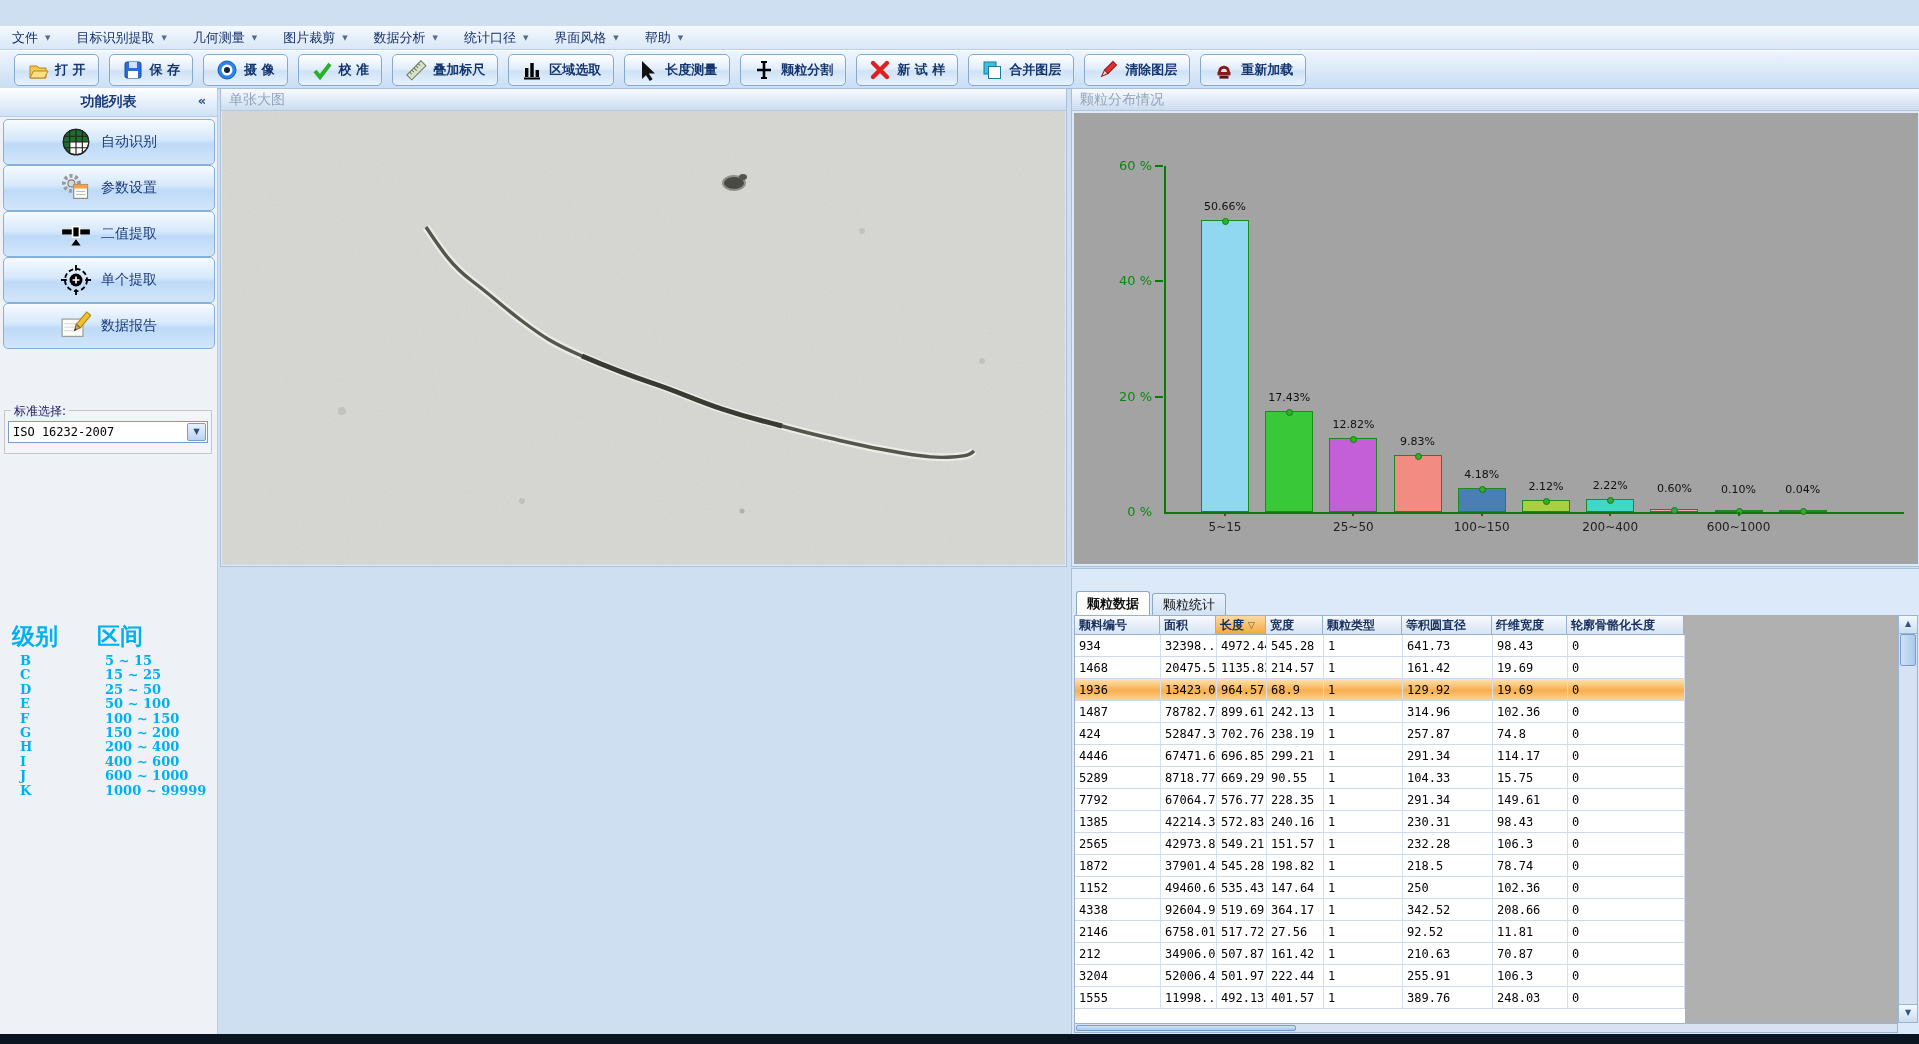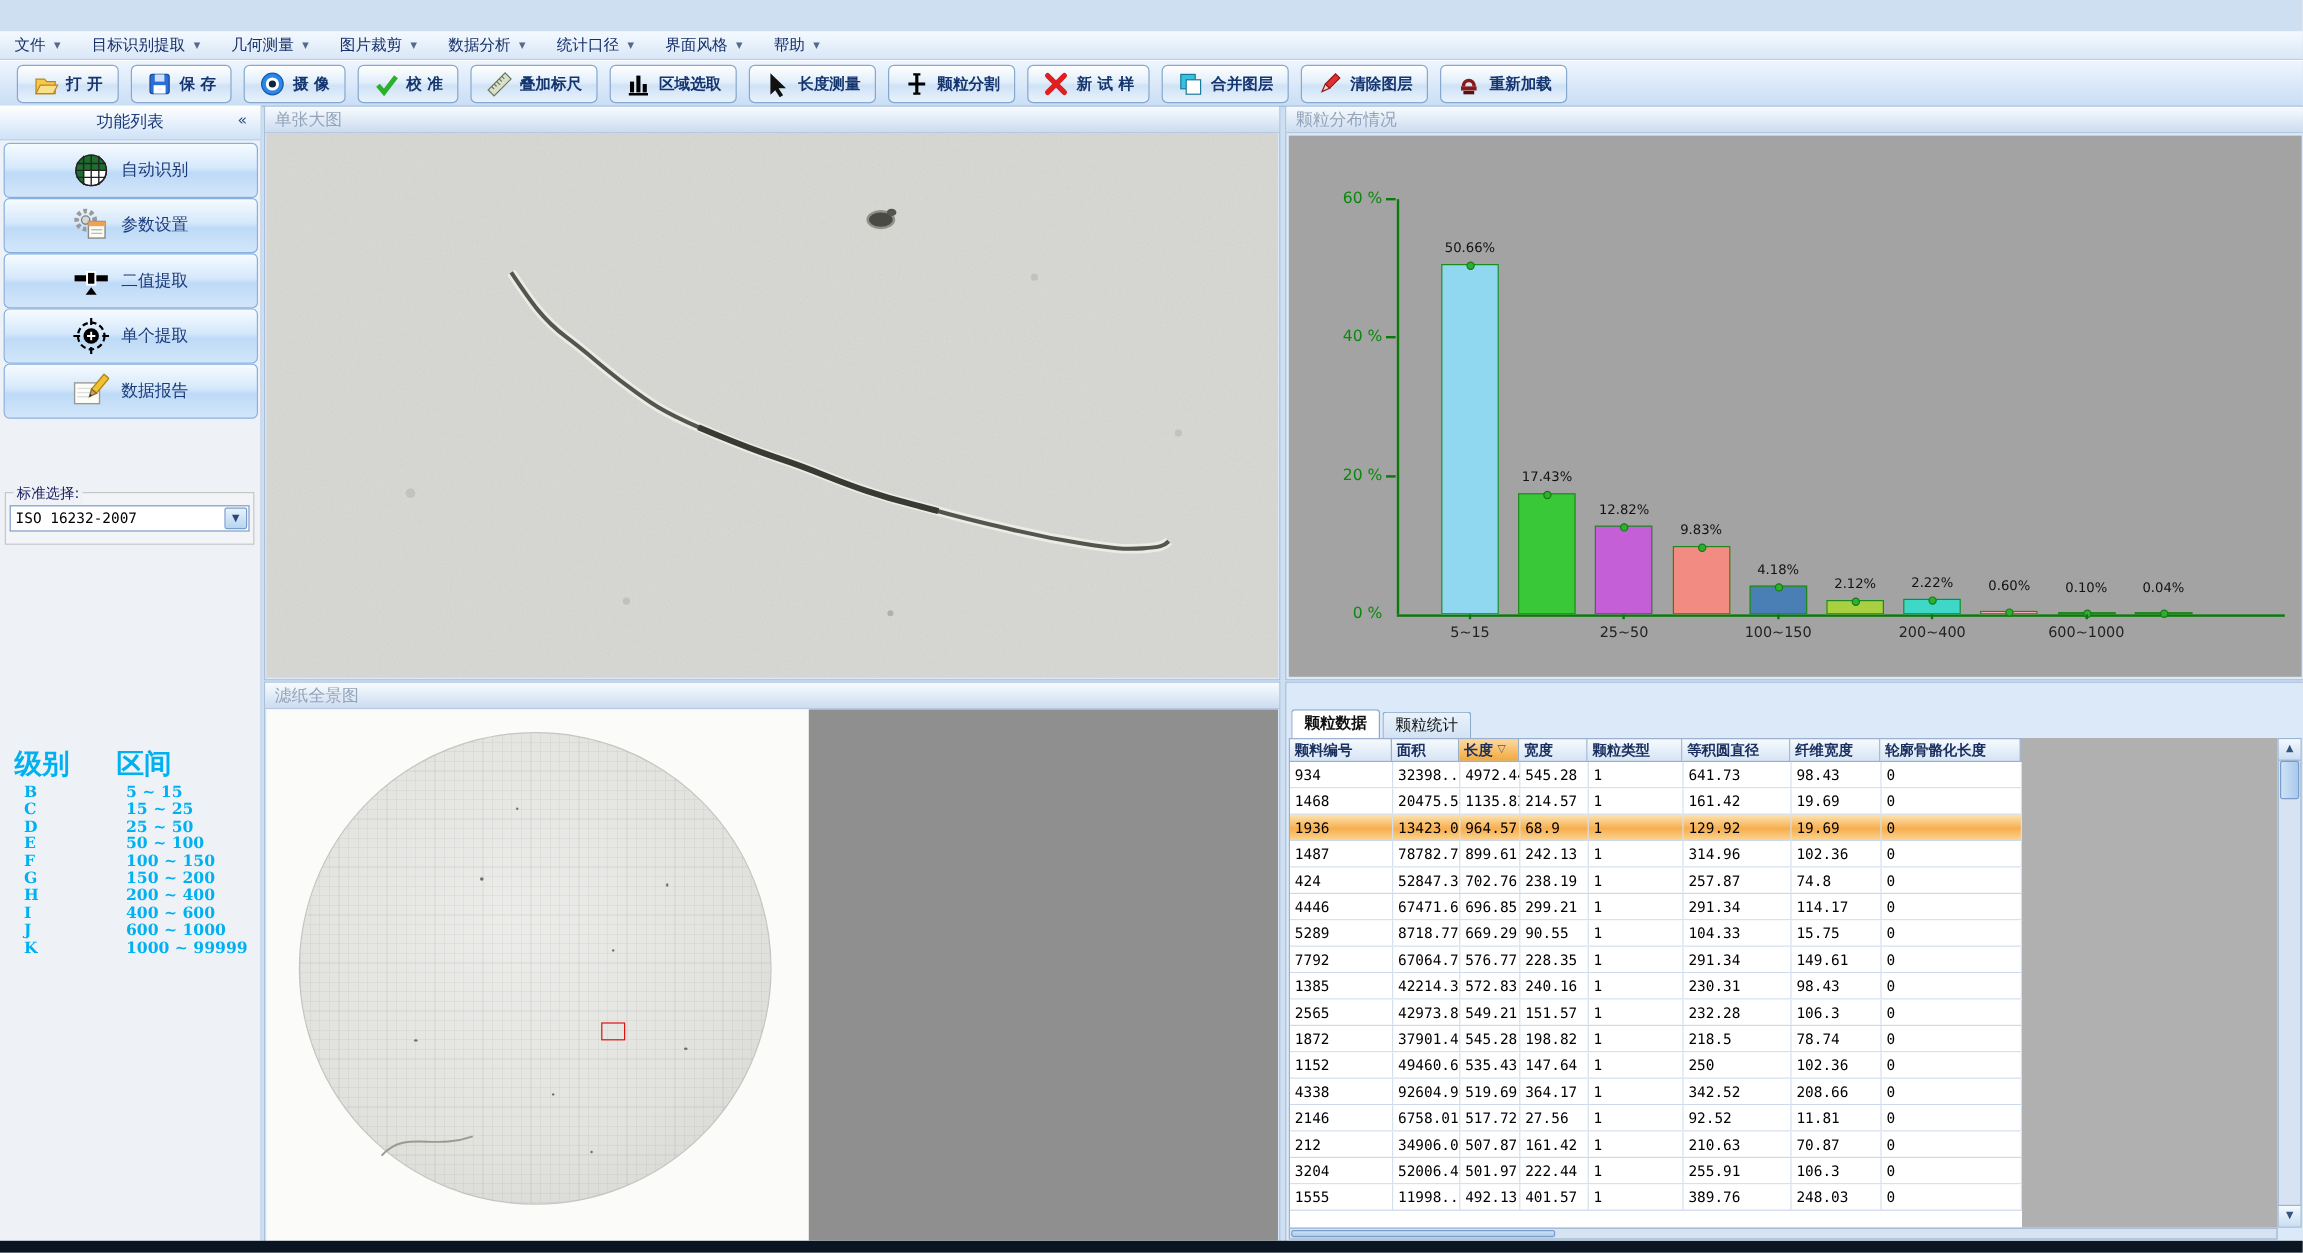--- a/index.html
+++ b/index.html
@@ -18,21 +18,21 @@
   .menu-item{display:flex;align-items:center;margin-right:26px;font-size:13px;color:#16306a;cursor:default;}
   .menu-item .caret{font-size:7px;color:#55688a;margin-left:7px;}
 
   
   .toolbar{position:absolute;left:0;top:50px;right:0;height:37px;background:linear-gradient(#eef5fd,#c9def5);border-top:1px solid #ffffff;border-bottom:1px solid #9cb9d9;display:flex;align-items:center;padding-left:14px;}
   .tool-btn{height:30px;display:flex;align-items:center;gap:6px;padding:0 12px;margin-right:10px;border:1px solid #87a9cd;border-radius:5px;background:linear-gradient(#ffffff,#e2eefb 45%,#cfe2f6 55%,#e8f2fc);box-shadow:inset 0 1px 0 #fff;font-size:13px;font-weight:bold;color:#15356e;white-space:nowrap;}
   .tool-btn svg{flex:none;}
 
   
   .sidebar{position:absolute;left:0;top:88px;width:217px;bottom:10px;background:#eef2f7;border-right:1px solid #b8cce4;}
-  .sidebar-header{position:relative;height:28px;background:linear-gradient(#ffffff,#cfe2f7);border-bottom:1px solid #b8cce4;display:flex;align-items:center;justify-content:center;font-size:14px;font-weight:normal;color:#1a3a7a;}
+  .sidebar-header{position:relative;height:28px;background:linear-gradient(#ffffff,#cfe2f7);border-bottom:1px solid #b8cce4;display:flex;align-items:center;justify-content:center;font-size:14px;font-weight:bold;color:#1a3a7a;}
   .collapse-btn{position:absolute;right:6px;top:5px;width:18px;height:18px;text-align:center;line-height:16px;font-size:13px;color:#2a4a80;}
   .side-btn{position:absolute;left:3px;width:210px;height:44px;border:1px solid #86b0e0;border-radius:5px;background:linear-gradient(#f6fbff,#d5e8fb 45%,#bedaf7 55%,#d2e6fa);display:flex;align-items:center;justify-content:center;gap:10px;font-size:14px;color:#1a3a7a;}
   .groupbox{position:absolute;left:4px;width:206px;border:1px solid #c6c6c6;background:#f2f4f7;}
   .groupbox .gb-label{position:absolute;top:-8px;left:6px;background:#eef2f7;padding:0 3px;font-size:12px;color:#1a1a5a;}
   .calib-value{width:100%;text-align:center;font-size:21px;font-weight:bold;color:#1c56b0;padding:6px 0 4px;background:#f4f6f9;letter-spacing:0.5px;}
   .std-select{margin:10px 3px 4px;height:20px;background:#fff;border:1px solid #7a9ac8;display:flex;align-items:center;position:relative;}
   .std-select .val{flex:1;font-family:"DejaVu Sans Mono","Liberation Mono",monospace;font-size:12px;color:#000;padding-left:4px;}
   .std-arrow{width:17px;height:16px;margin-right:1px;background:linear-gradient(#e8f2fc,#b8d4f0);border:1px solid #7a9cc8;border-radius:2px;font-size:8px;color:#2a4a7a;text-align:center;line-height:15px;}
   .levels{position:absolute;left:12px;top:533px;width:195px;color:#00b0f0;font-family:"DejaVu Serif","Liberation Serif",serif;font-weight:bold;}
   .levels .lv-head{display:flex;font-size:23px;margin-bottom:2px;}
@@ -433,40 +433,20 @@
           <div class="xtick-mark" style="left: 317.8px; top: 100%;"></div>
           <div class="xtick-label" style="left: 317.8px; top: calc(100% + 8px);">100~150</div>
           <div class="xtick-mark" style="left: 446.2px; top: 100%;"></div>
           <div class="xtick-label" style="left: 446.2px; top: calc(100% + 8px);">200~400</div>
           <div class="xtick-mark" style="left: 574.6px; top: 100%;"></div>
           <div class="xtick-label" style="left: 574.6px; top: calc(100% + 8px);">600~1000</div>
         </div>
     </div>
   </div>
 
-  <div class="panel" id="panel-filter">
-    <div class="panel-title">滤纸全景图</div>
-    <div class="filter-content">
-      <div class="filter-gray"></div>
-      <div class="filter-circle">
-        <div class="speck" style="left:150px;top:120px;width:3px;height:3px;"></div>
-        <div class="speck" style="left:260px;top:180px;width:2px;height:2px;"></div>
-        <div class="speck" style="left:95px;top:255px;width:3px;height:2px;"></div>
-        <div class="speck" style="left:210px;top:300px;width:2px;height:2px;"></div>
-        <div class="speck" style="left:305px;top:125px;width:2px;height:3px;"></div>
-        <div class="speck" style="left:180px;top:62px;width:2px;height:2px;"></div>
-        <div class="speck" style="left:320px;top:262px;width:3px;height:2px;"></div>
-        <div class="speck" style="left:242px;top:348px;width:2px;height:2px;"></div>
-        <svg style="position:absolute;left:62px;top:318px;" width="90" height="45">
-          <path d="M6 34 C 26 12, 48 30, 82 18" stroke="#9a9a92" stroke-width="1.6" fill="none"></path>
-        </svg>
-      </div>
-      <div class="sel-rect"></div>
-    </div>
-  </div>
 
   <div class="panel" id="panel-stats">
     <div class="tabs" id="stats-tabs">
         <div class="tab active">颗粒数据</div>
         <div class="tab">颗粒统计</div>
       </div>
     <div class="grid-head" id="grid-head">
         <div class="gh-cell" style="width: 86px;">
           <span>颗料编号</span>
         </div>

